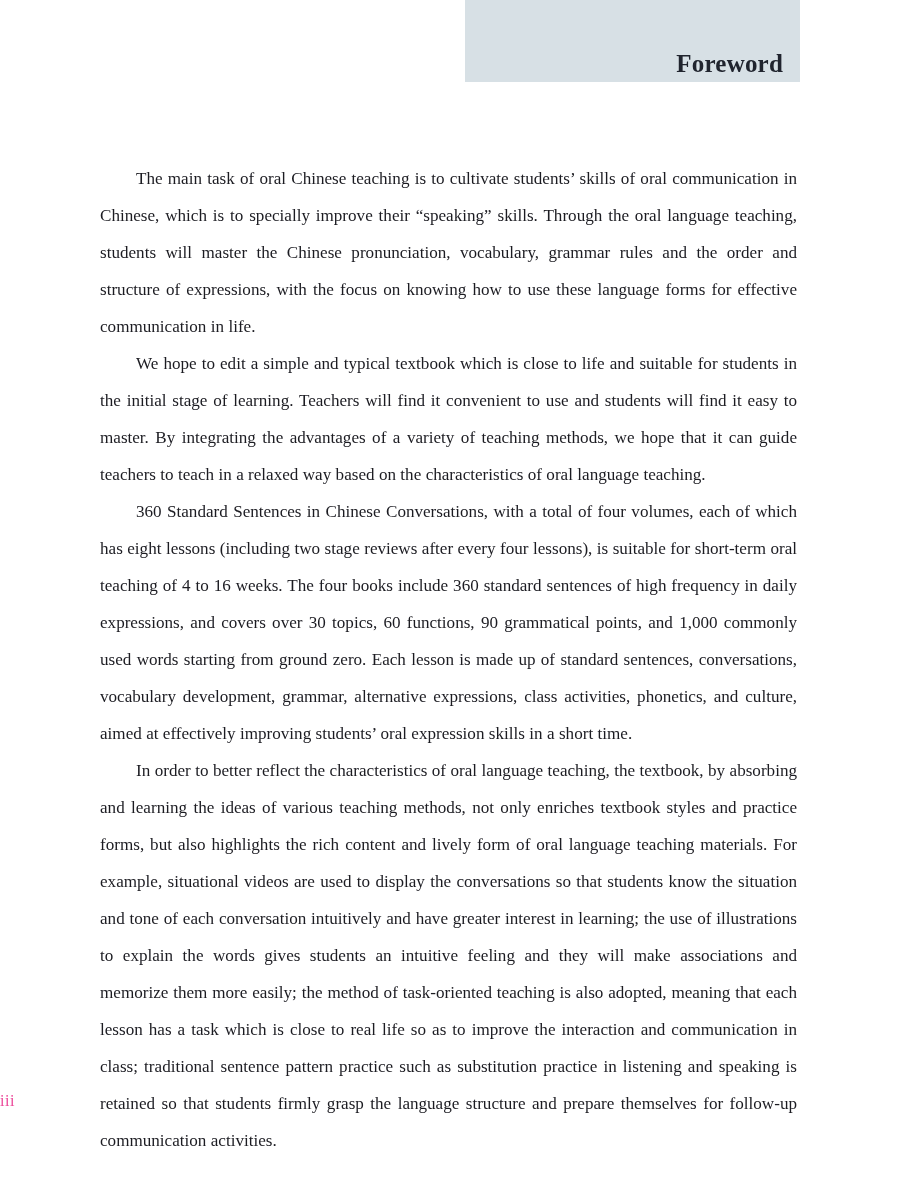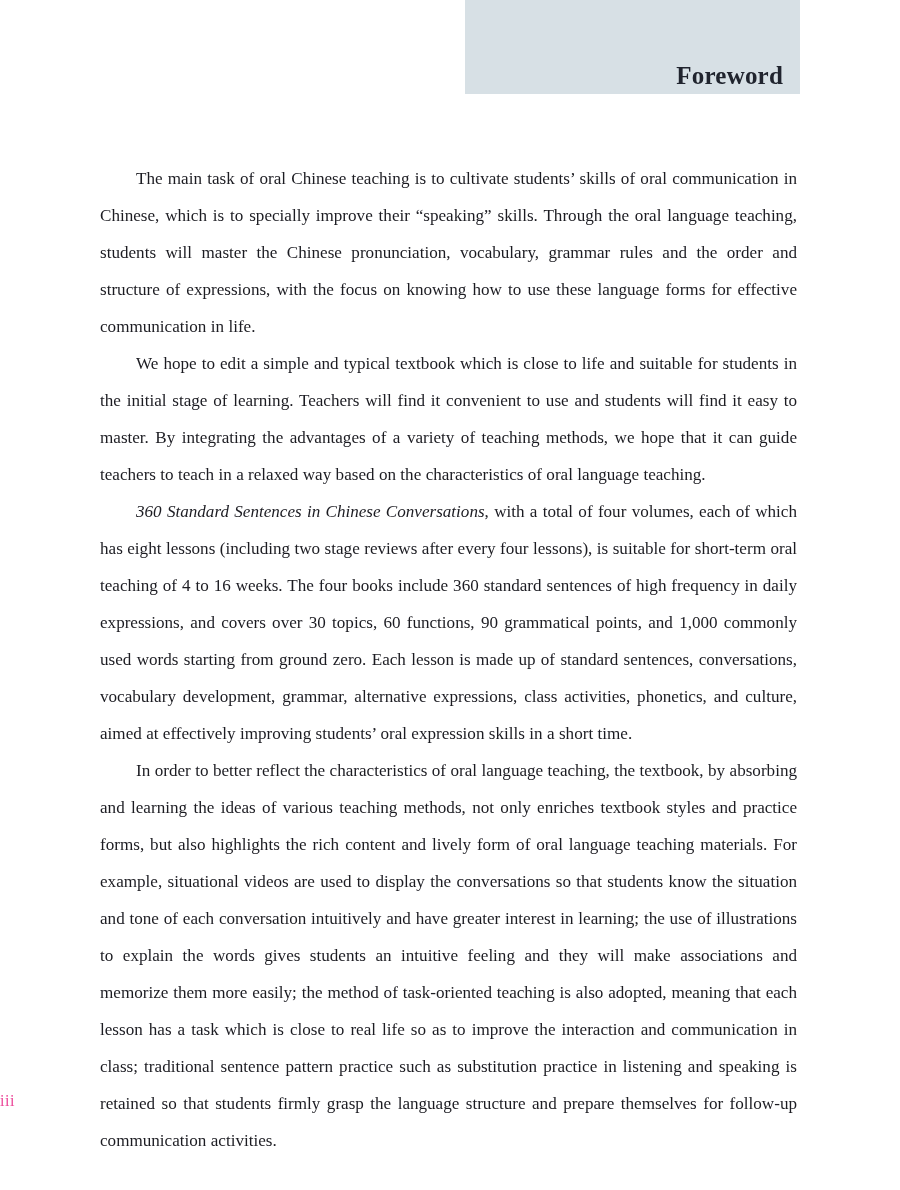--- a/index.html
+++ b/index.html
@@ -23,21 +23,21 @@
     inset: 0;
     background: #ffffff;
   }
 
   
   .header-banner {
     position: absolute;
     left: 465px;
     top: 0;
     width: 335px;
-    height: 94px;
+    height: 82px;
     background: #d7e0e5;
     box-sizing: border-box;
   }
   .header-title {
     position: absolute;
     right: 17px;
     bottom: 6px;
     font-size: 25px;
     font-weight: bold;
     letter-spacing: 0.2px;
@@ -61,21 +61,20 @@
     text-justify: inter-word;
     text-indent: 36px;
     font-size: 17.1px;
     line-height: 37px;
     color: #1c1c22;
     hyphens: none;
     word-spacing: 0.1px;
   }
 
   p.para .booktitle {
-    font-style: italic;
   }
 
   
   .page-number {
     position: absolute;
     left: 0;
     top: 1092px;
     width: 796px;
     text-align: left;
     font-size: 16px;

